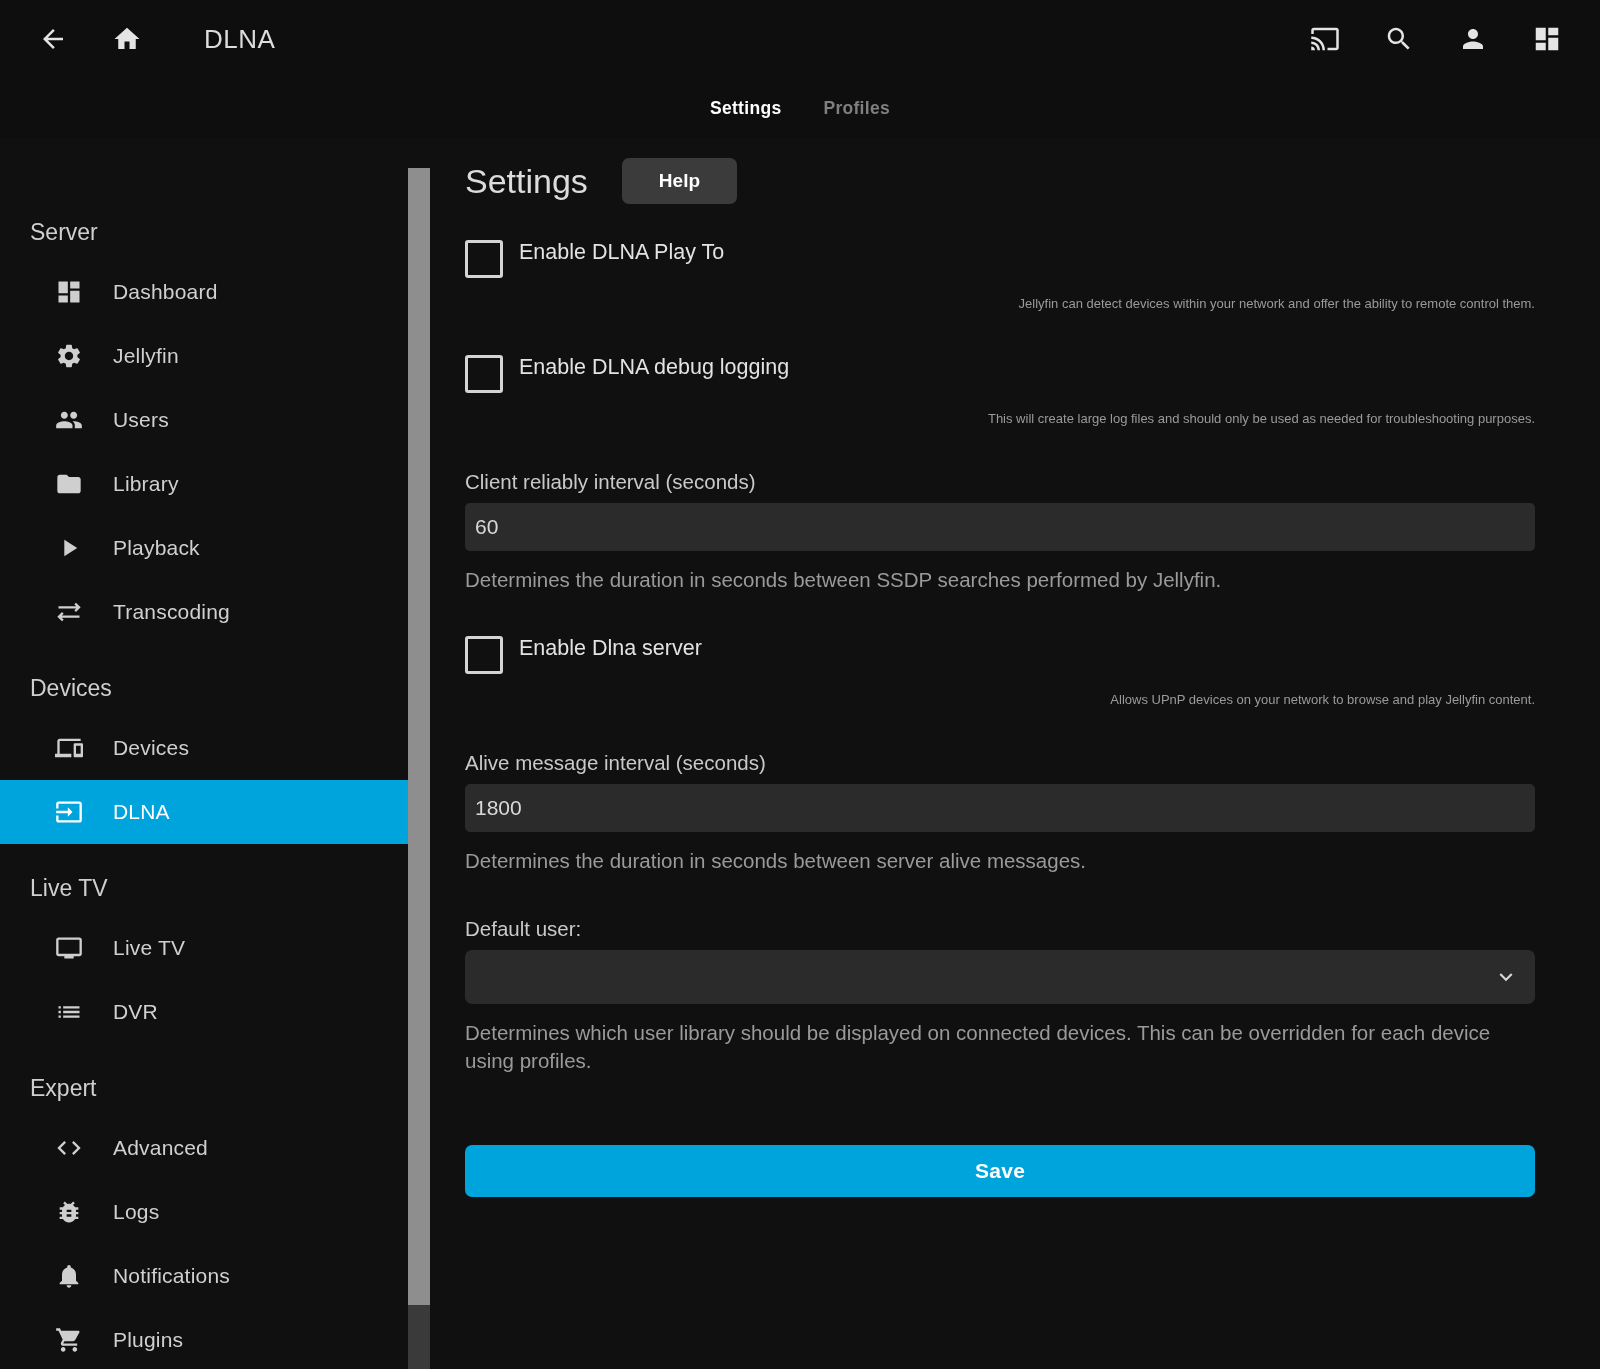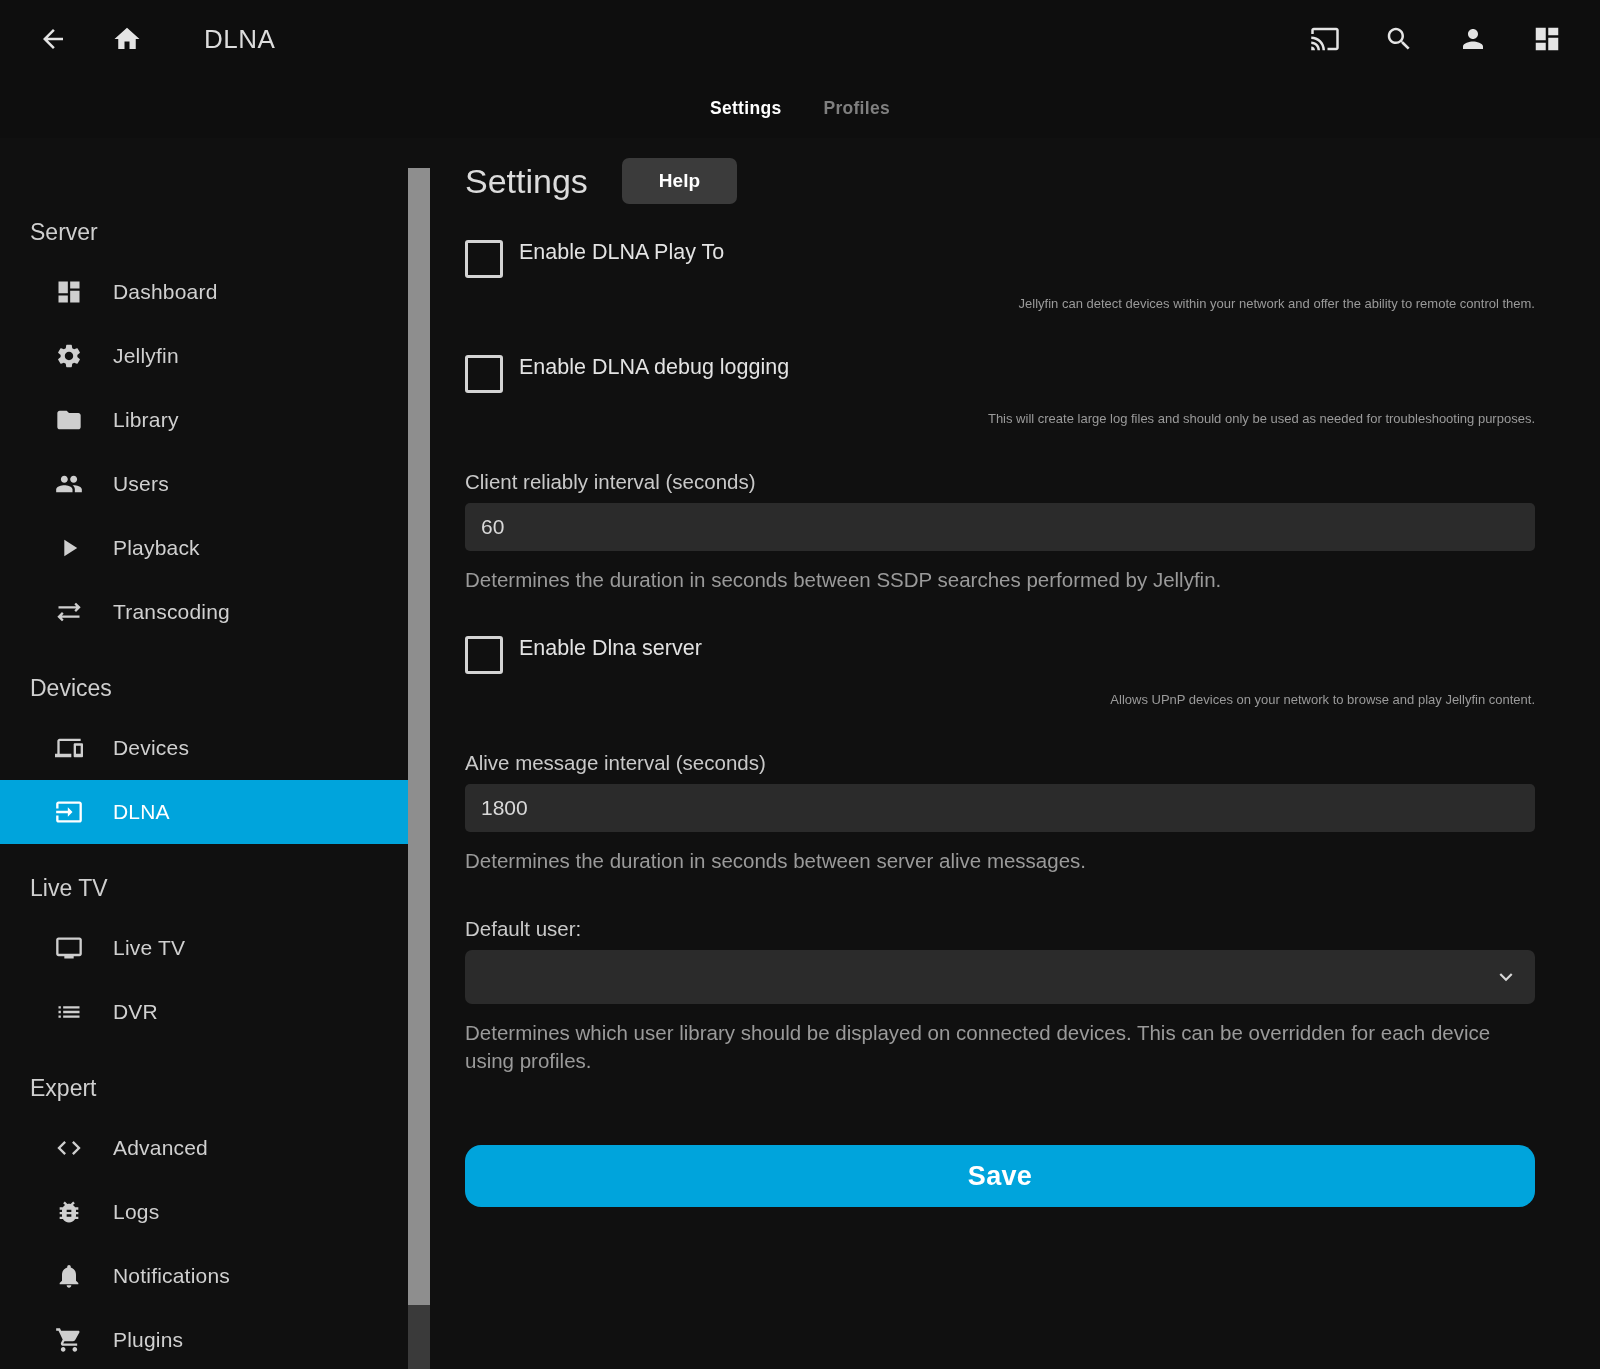--- a/index.html
+++ b/index.html
@@ -55,32 +55,32 @@
 
   .check-group { margin-bottom:38px; }
   .check-row { display:flex; cursor:pointer; }
   .checkbox { width:38px; height:38px; border:3px solid #d4d4d4; border-radius:3px; background:transparent; flex:0 0 38px; }
   .check-label { margin-left:16px; font-size:21.5px; color:#e3e3e3; }
   .check-desc { margin:12px 0 0 54px; font-size:13px; color:#9a9a9a; line-height:27px;text-align:right; }
 
   .field-group { margin-bottom:42px; }
   .field-label { display:block; font-size:20.5px; color:#c9c9c9; margin-bottom:9px; }
   .text-input { width:100%; height:48px; background:#2b2b2b; border:none; border-radius:5px;
-                color:#d9d9d9; font-family:inherit; font-size:21px; padding:0 16px; outline:none; }
+                color:#d9d9d9; font-family:inherit; font-size:21px; padding:0 10px; outline:none; }
   .field-desc { margin-top:15px; font-size:20.5px; color:#9a9a9a; line-height:28px; }
 
   .select-box { position:relative; width:100%; height:54px; background:#2b2b2b; border-radius:7px; cursor:pointer; }
   .select-box .select-value { position:absolute; left:16px; top:0; bottom:0; display:flex; align-items:center;
                               font-size:21px; color:#d9d9d9; }
   .select-box .chevron { position:absolute; right:16px; top:50%; transform:translateY(-50%);
                          width:26px; height:26px; color:#d8d8d8; }
   .select-box .chevron svg { width:26px; height:26px; }
 
-  .save-btn { width:100%; height:62px; background:var(--accent); border:none; border-radius:16px;
-              color:#ffffff; font-family:inherit; font-weight:700; font-size:27px; cursor:pointer;
+  .save-btn { width:100%; height:52px; background:var(--accent); border:none; border-radius:7px;
+              color:#ffffff; font-family:inherit; font-weight:700; font-size:21px; cursor:pointer;
               letter-spacing:.3px; margin-top:28px; }
 </style>
 </head>
 <body>
 
 <div class="topbar">
   <div class="left">
     <button class="icon-btn">
       <span>
         <svg viewBox="0 0 24 24" width="30" height="30">
@@ -155,33 +155,33 @@
         <svg viewBox="0 0 24 24">
             <path d="M19.14 12.94c.04-.3.06-.61.06-.94 0-.32-.02-.64-.07-.94l2.03-1.58c.18-.14.23-.41.12-.61l-1.92-3.32c-.12-.22-.37-.29-.59-.22l-2.39.96c-.5-.38-1.03-.7-1.62-.94l-.36-2.54c-.04-.24-.24-.41-.48-.41h-3.84c-.24 0-.43.17-.47.41l-.36 2.54c-.59.24-1.13.57-1.62.94l-2.39-.96c-.22-.08-.47 0-.59.22L2.74 8.87c-.12.21-.08.47.12.61l2.03 1.58c-.05.3-.09.63-.09.94s.02.64.07.94l-2.03 1.58c-.18.14-.23.41-.12.61l1.92 3.32c.12.22.37.29.59.22l2.39-.96c.5.38 1.03.7 1.62.94l.36 2.54c.05.24.24.41.48.41h3.84c.24 0 .44-.17.47-.41l.36-2.54c.59-.24 1.13-.56 1.62-.94l2.39.96c.22.08.47 0 .59-.22l1.92-3.32c.12-.22.07-.47-.12-.61l-2.01-1.58zM12 15.6c-1.98 0-3.6-1.62-3.6-3.6s1.62-3.6 3.6-3.6 3.6 1.62 3.6 3.6-1.62 3.6-3.6 3.6z"></path>
           </svg>
       </span>
       <span class="item-label">Jellyfin</span>
     </div>
 
     <div class="side-item">
       <span class="item-icon">
         <svg viewBox="0 0 24 24">
+            <path d="M16 11c1.66 0 2.99-1.34 2.99-3S17.66 5 16 5c-1.66 0-3 1.34-3 3s1.34 3 3 3zm-8 0c1.66 0 2.99-1.34 2.99-3S9.66 5 8 5C6.34 5 5 6.34 5 8s1.34 3 3 3zm0 2c-2.33 0-7 1.17-7 3.5V19h14v-2.5c0-2.33-4.67-3.5-7-3.5zm8 0c-.29 0-.62.02-.97.05 1.16.84 1.97 1.97 1.97 3.45V19h6v-2.5c0-2.33-4.67-3.5-7-3.5z"></path>
+          </svg>
+      </span>
+      <span class="item-label">Users</span>
+    </div>
+
+    <div class="side-item">
+      <span class="item-icon">
+        <svg viewBox="0 0 24 24">
             <path d="M10 4H4c-1.1 0-1.99.9-1.99 2L2 18c0 1.1.9 2 2 2h16c1.1 0 2-.9 2-2V8c0-1.1-.9-2-2-2h-8l-2-2z"></path>
           </svg>
       </span>
       <span class="item-label">Library</span>
-    </div>
-
-    <div class="side-item">
-      <span class="item-icon">
-        <svg viewBox="0 0 24 24">
-            <path d="M16 11c1.66 0 2.99-1.34 2.99-3S17.66 5 16 5c-1.66 0-3 1.34-3 3s1.34 3 3 3zm-8 0c1.66 0 2.99-1.34 2.99-3S9.66 5 8 5C6.34 5 5 6.34 5 8s1.34 3 3 3zm0 2c-2.33 0-7 1.17-7 3.5V19h14v-2.5c0-2.33-4.67-3.5-7-3.5zm8 0c-.29 0-.62.02-.97.05 1.16.84 1.97 1.97 1.97 3.45V19h6v-2.5c0-2.33-4.67-3.5-7-3.5z"></path>
-          </svg>
-      </span>
-      <span class="item-label">Users</span>
     </div>
 
     <div class="side-item">
       <span class="item-icon">
         <svg viewBox="0 0 24 24">
             <path d="M8 5v14l11-7z"></path>
           </svg>
       </span>
       <span class="item-label">Playback</span>
     </div>

